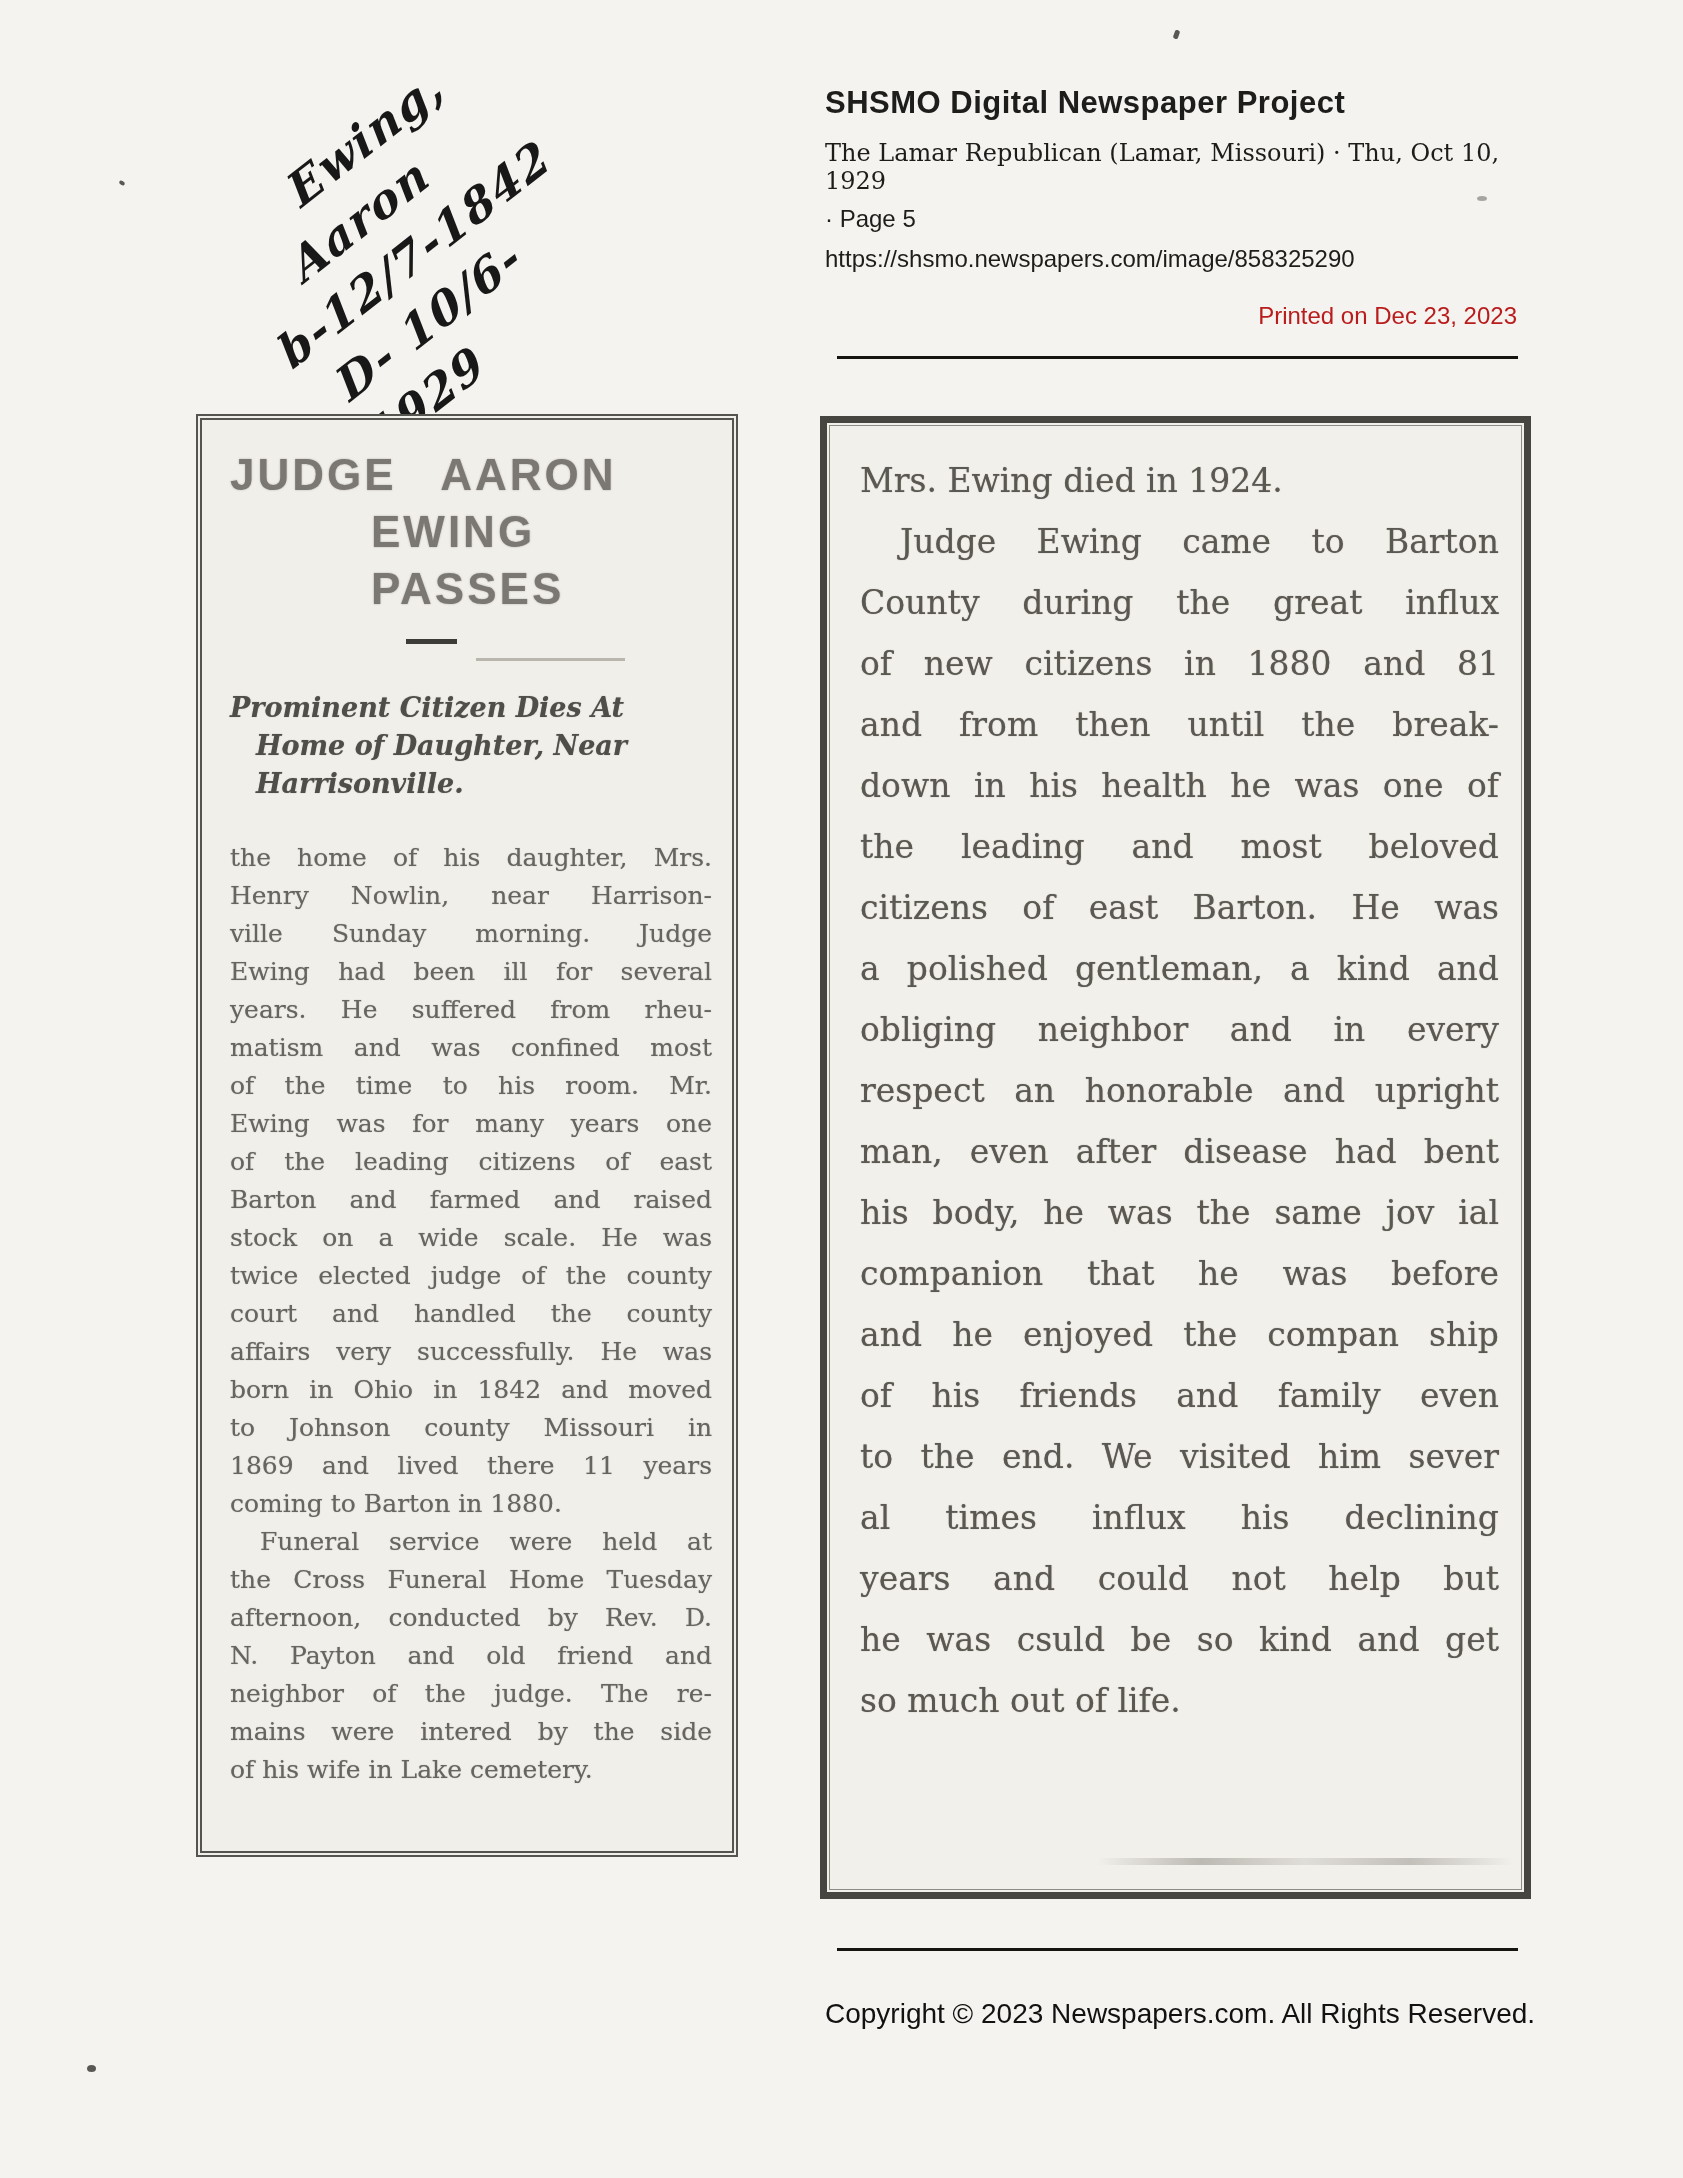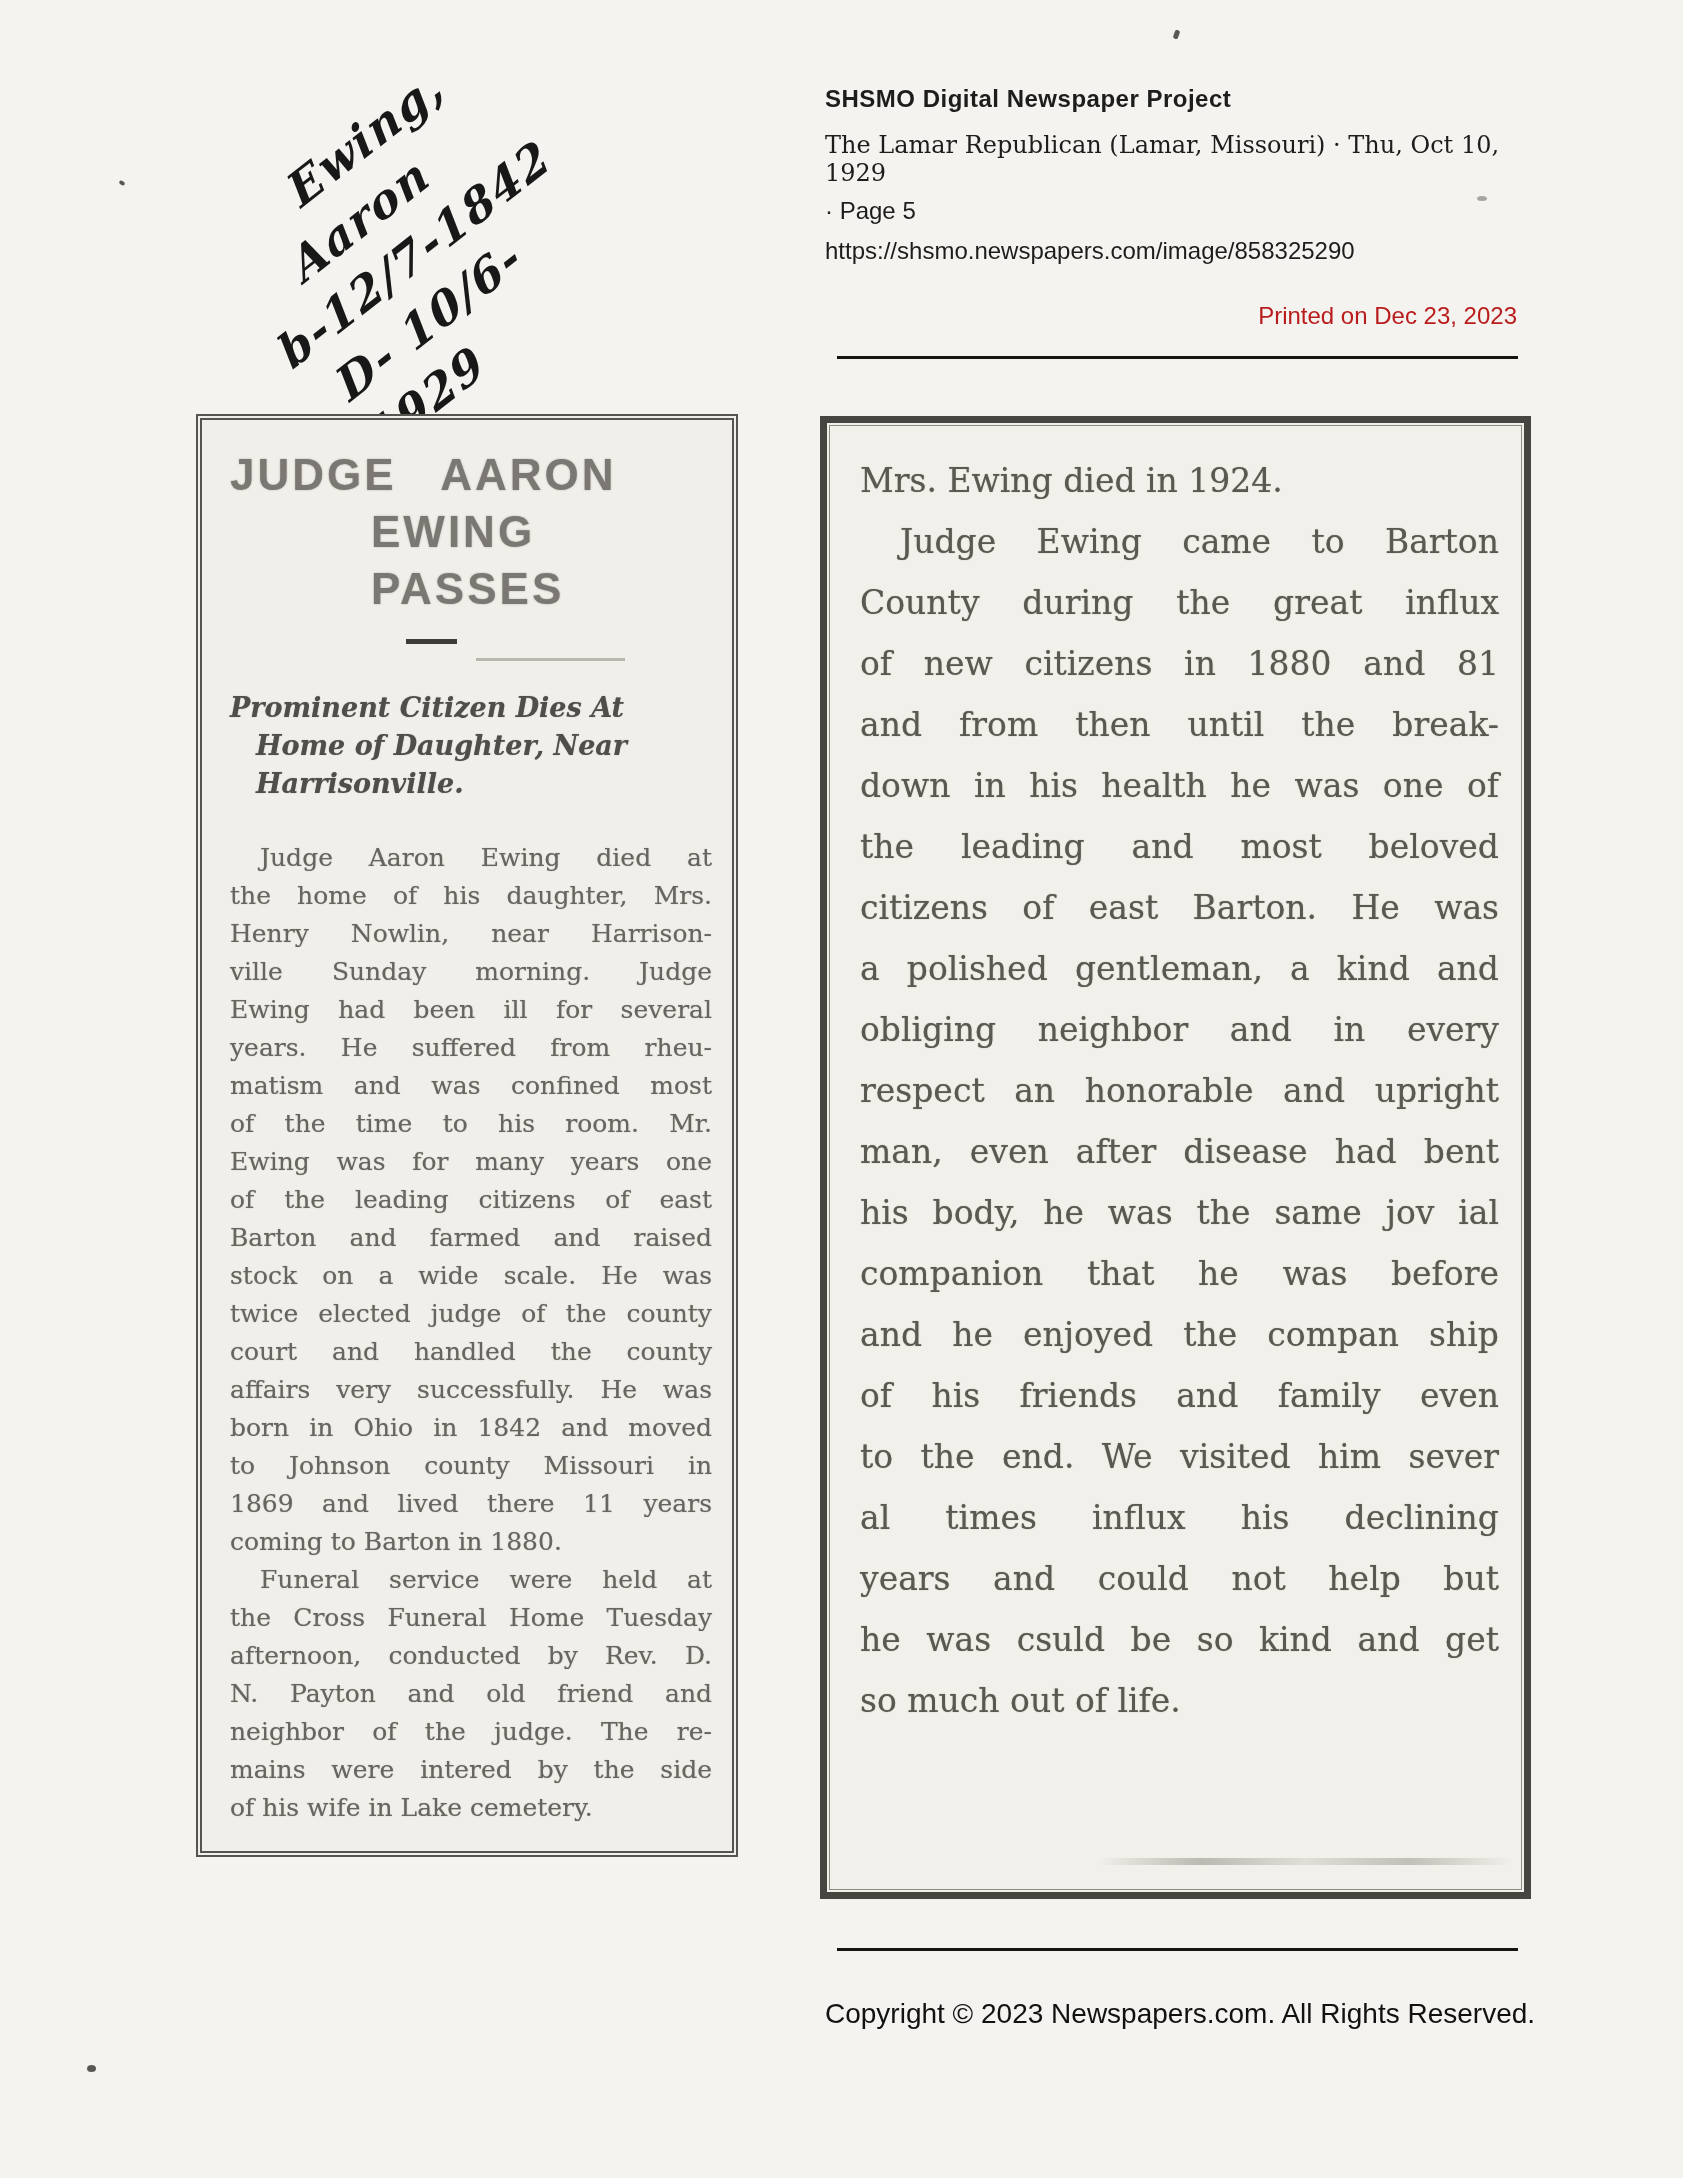--- a/index.html
+++ b/index.html
@@ -18,21 +18,21 @@
     font-style:italic; font-weight:bold;
     font-size:46px; line-height:61px; color:#181818;
     letter-spacing:2px;
   }
   .hw .line:nth-child(1){margin-left:94px}
   .hw .line:nth-child(2){margin-left:57px}
   .hw .line:nth-child(3){margin-left:0}
   .hw .line:nth-child(4){margin-left:32px}
   
   .hdr{position:absolute; left:825px; top:85px; width:693px; color:#1d1d1b;}
-  .hdr-title{font-size:24px; font-weight:bold; letter-spacing:0.5px; margin-bottom:18px;}
+  .hdr-title{font-size:31px; font-weight:bold; letter-spacing:0.5px; margin-bottom:18px;}
   .hdr-src{font-family:"DejaVu Serif", serif; font-size:24px; margin-bottom:10px;}
   .hdr-page{font-size:24px; margin-bottom:12px;}
   .hdr-url{font-size:24px; margin-bottom:0;}
   .hdr-printed{position:absolute; right:166px; top:302px; font-size:24px; color:#b91c1c;}
   .rule-top{position:absolute; left:837px; top:356px; width:681px; height:3px; background:#15140f;}
   
   .clip{position:absolute; background:#f1efe9;}
   .line{display:block;}
   .para .line{text-align:justify; text-align-last:justify;}
   .para .line.last{text-align:left; text-align-last:left;}
@@ -124,21 +124,20 @@
     </div>
     <div class="hl-dash"></div>
     <div class="hl-smudge"></div>
     <div class="subhead">
         <div class="line first">Prominent Citizen Dies At</div>
         <div class="line">Home of Daughter, Near</div>
         <div class="line last">Harrisonville.</div>
       </div>
     <div class="body-left">
       <div class="para indent">
-          <div class="line first">Judge Aaron Ewing died at</div>
           <div class="line">the home of his daughter, Mrs.</div>
           <div class="line">Henry Nowlin, near Harrison-</div>
           <div class="line">ville Sunday morning. Judge</div>
           <div class="line">Ewing had been ill for several</div>
           <div class="line">years. He suffered from rheu-</div>
           <div class="line">matism and was confined most</div>
           <div class="line">of the time to his room. Mr.</div>
           <div class="line">Ewing was for many years one</div>
           <div class="line">of the leading citizens of east</div>
           <div class="line">Barton and farmed and raised</div>

